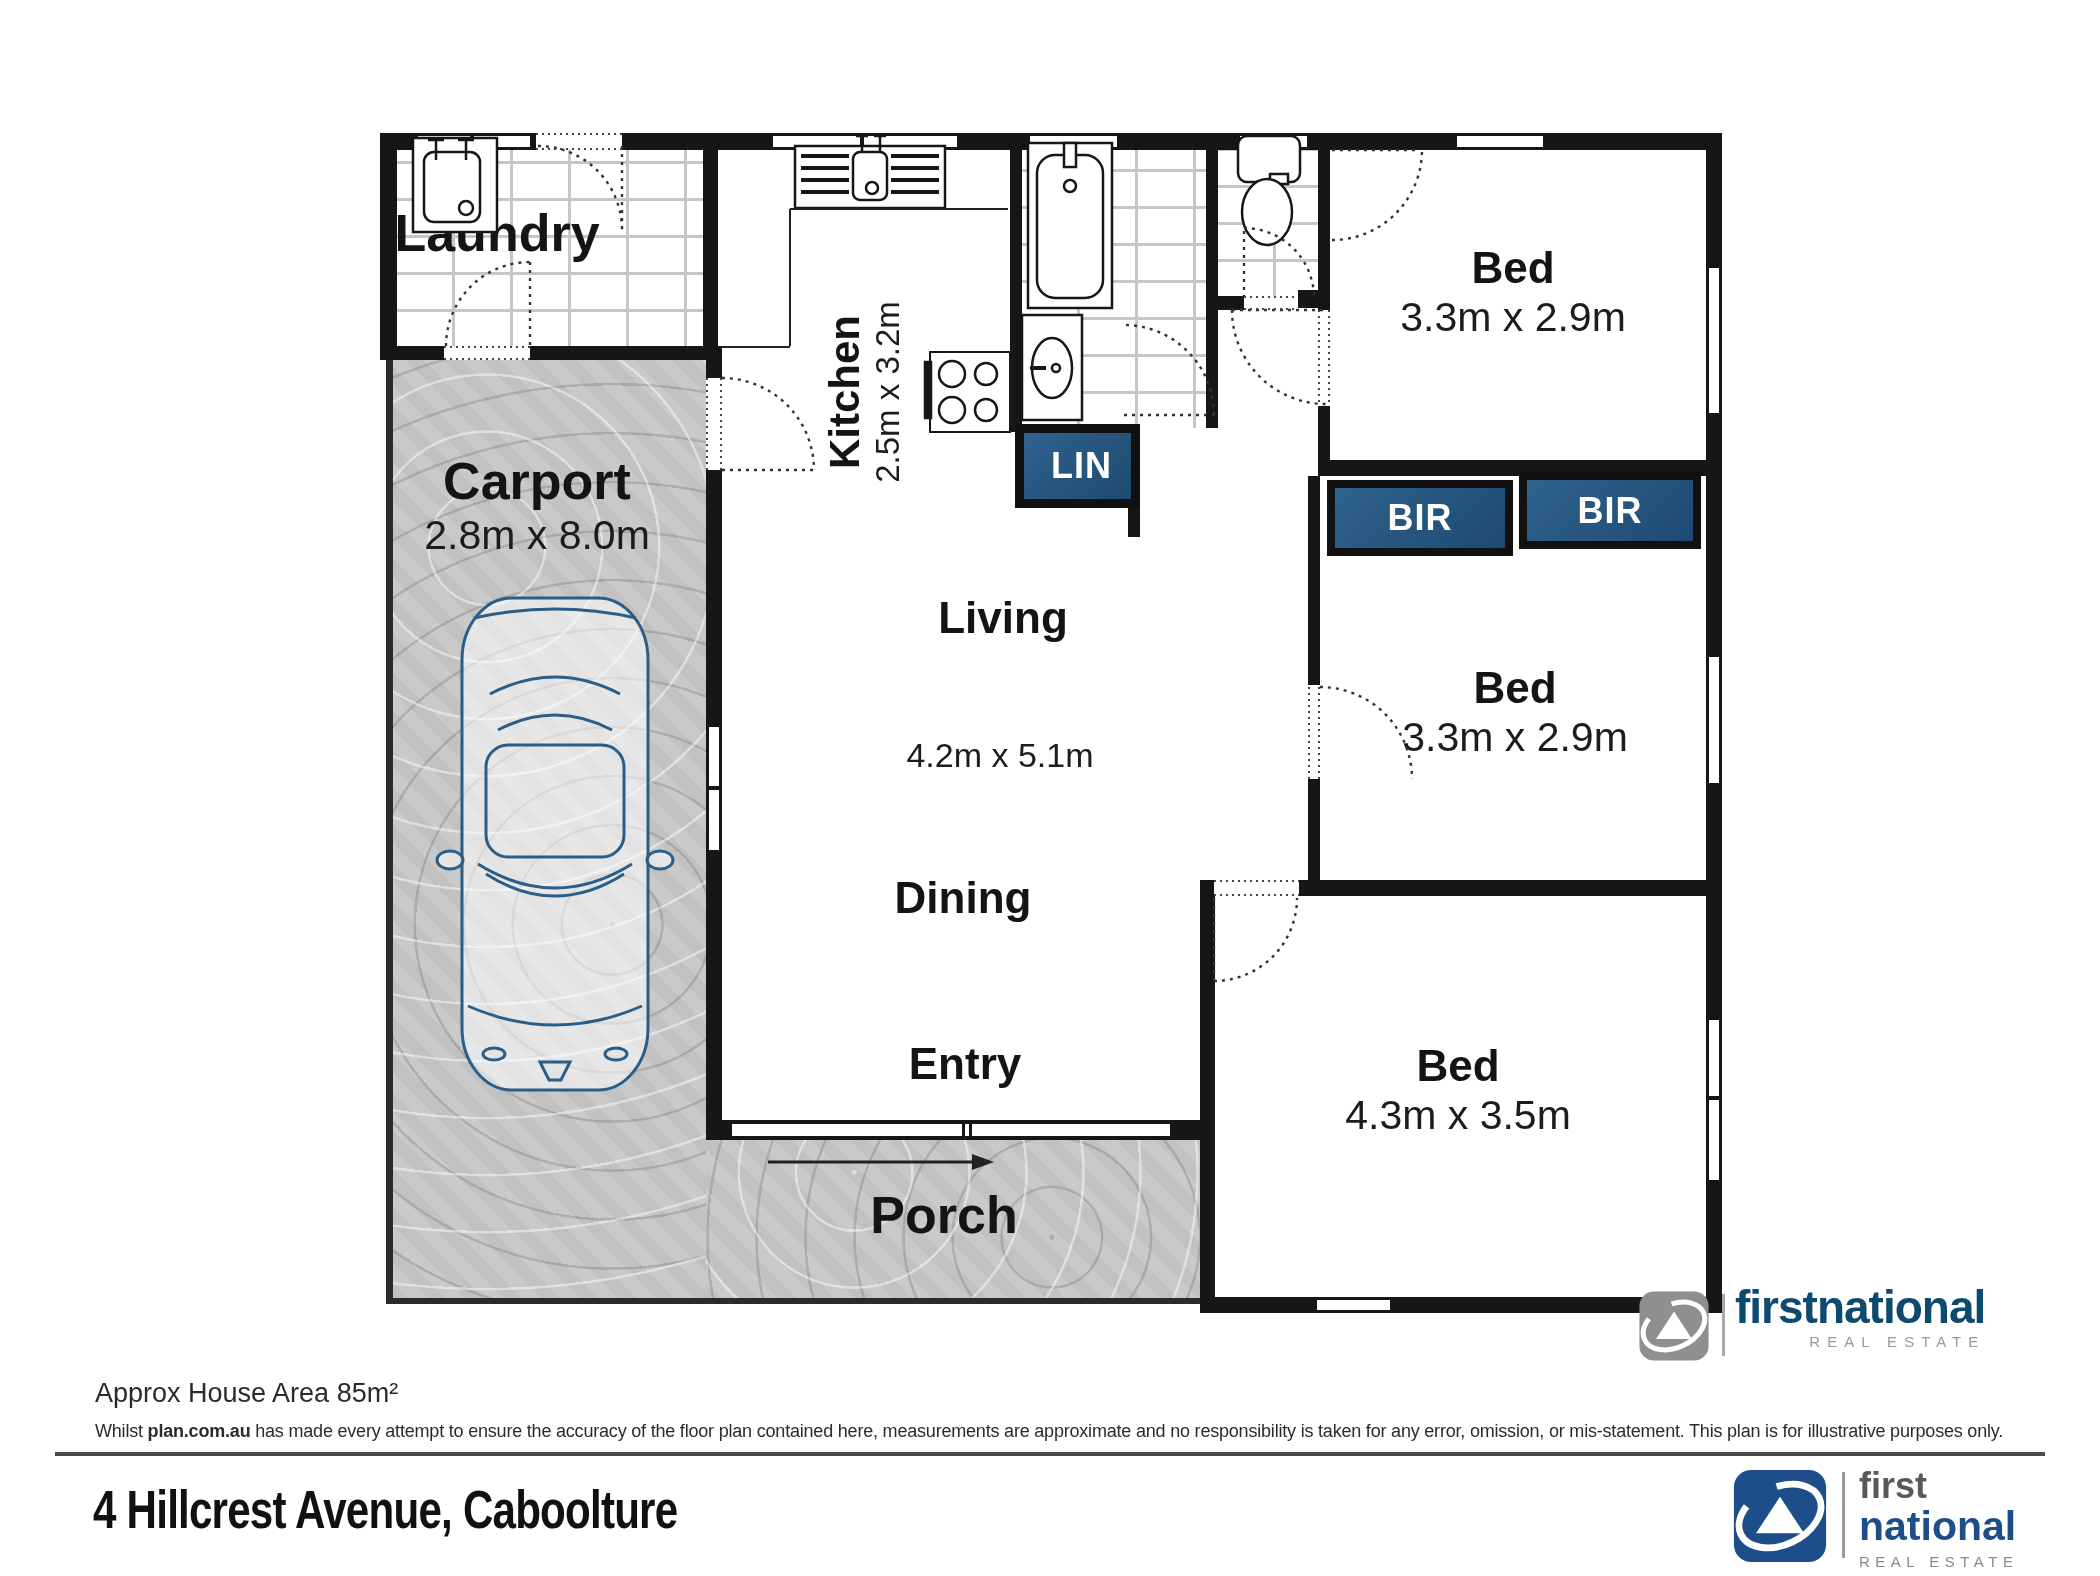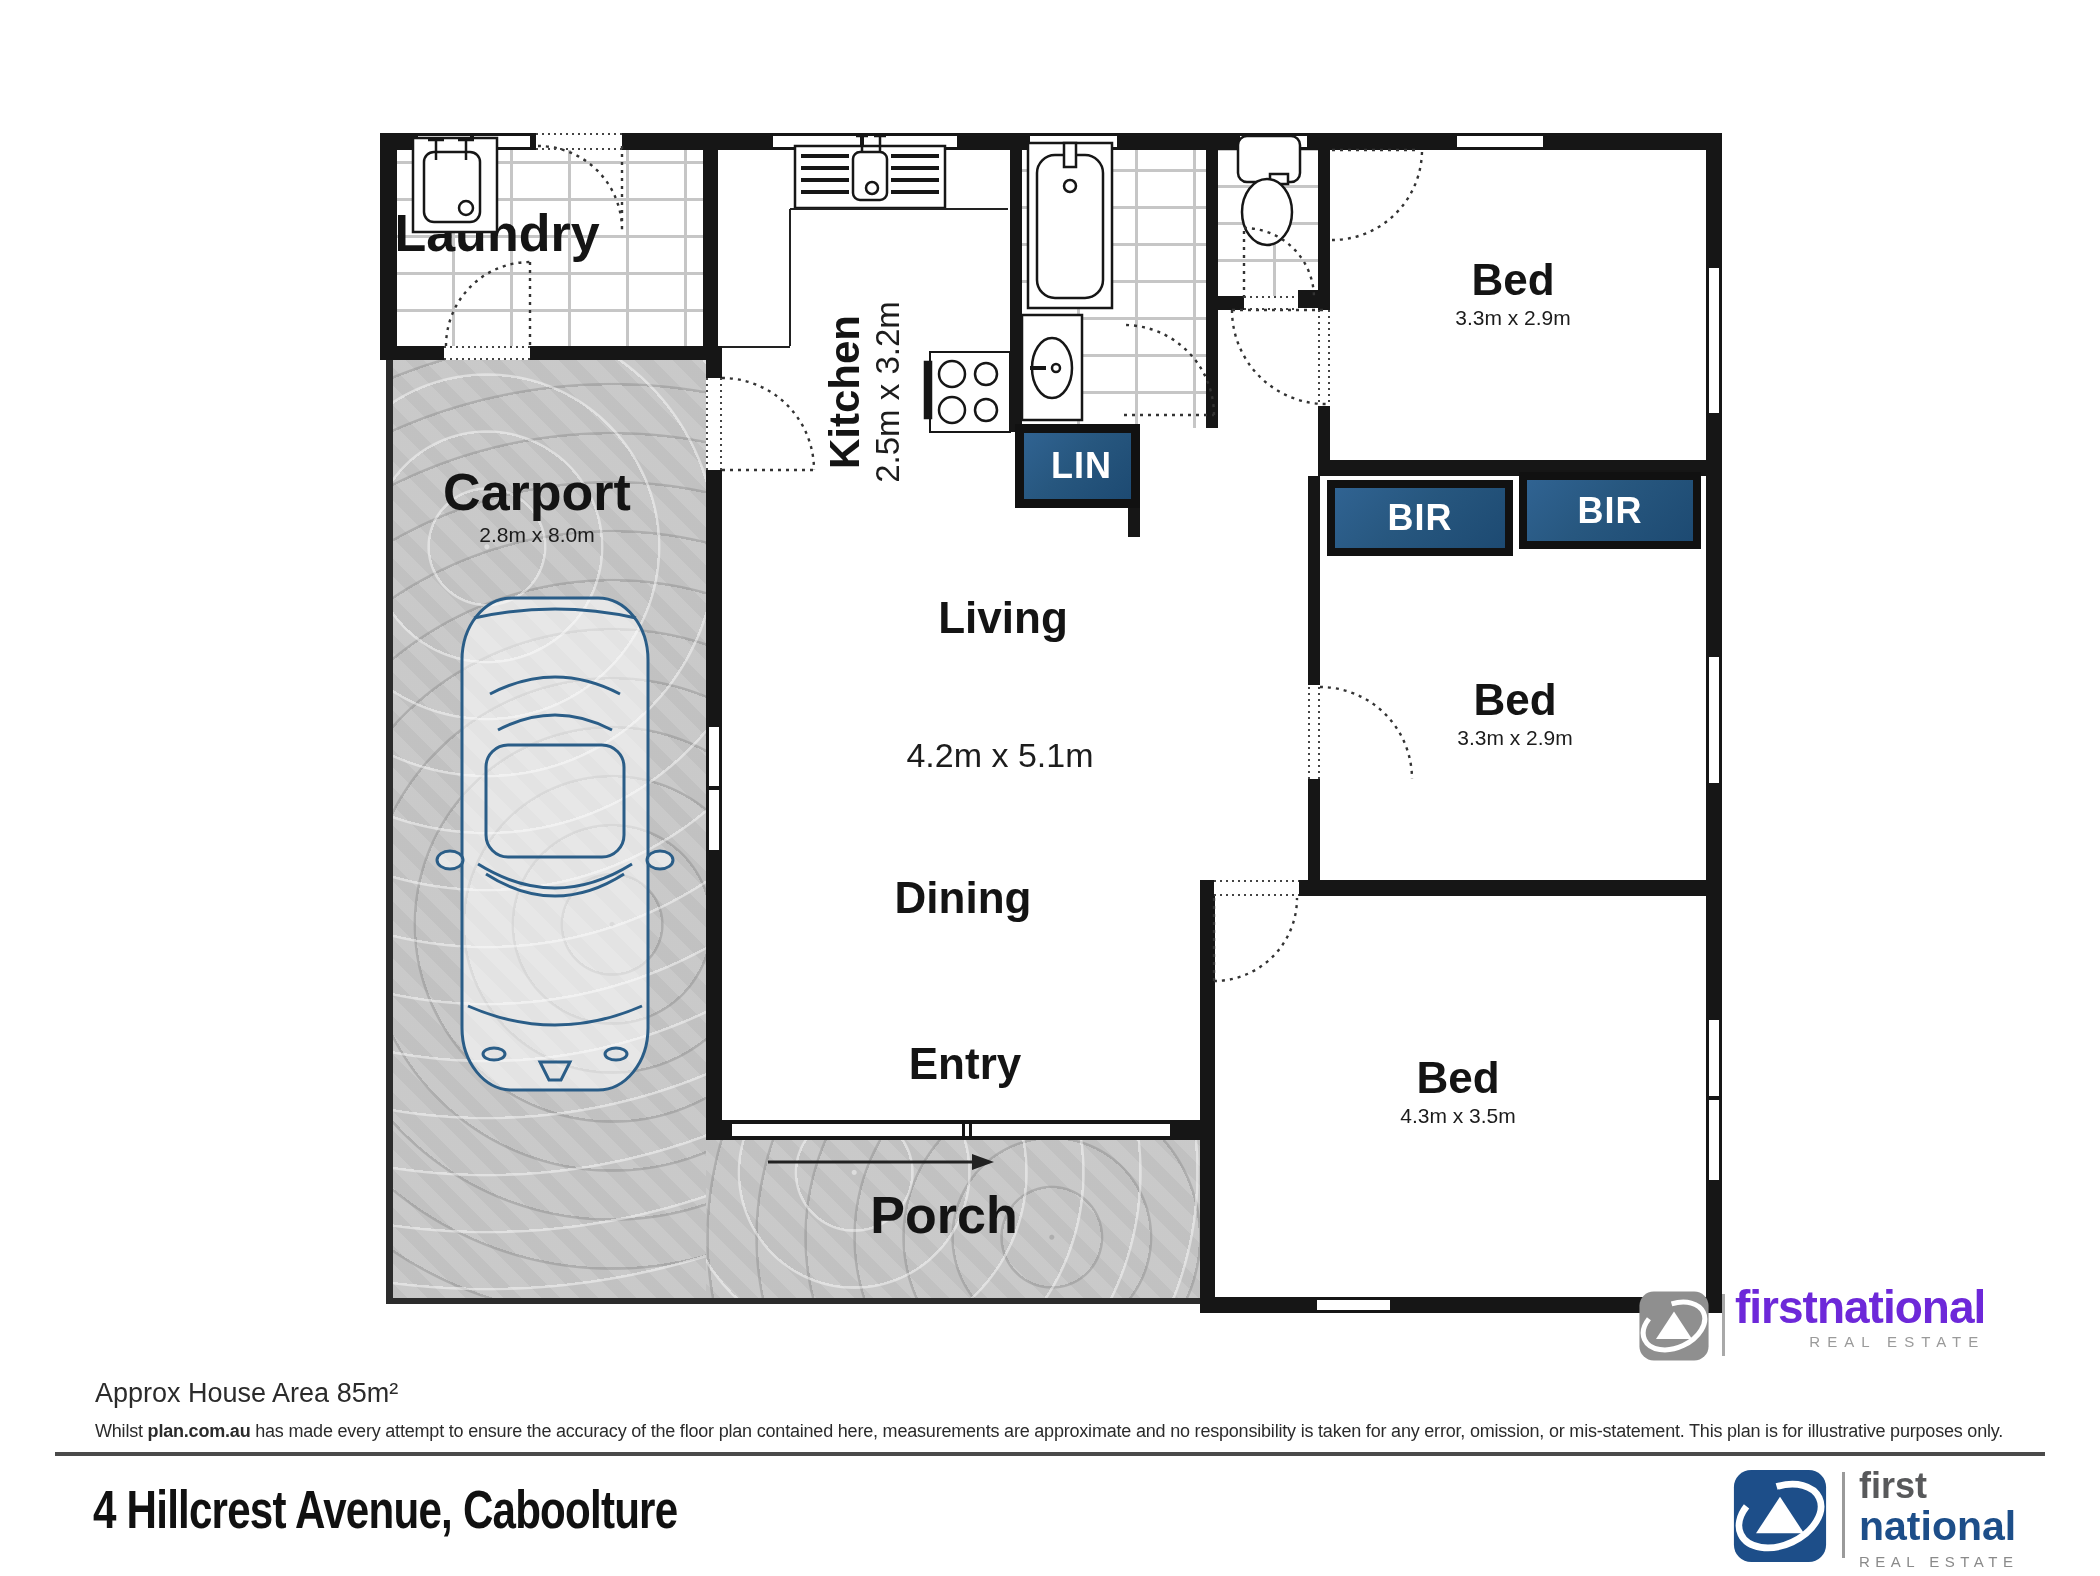--- a/index.html
+++ b/index.html
@@ -25,32 +25,32 @@
   
   .closet{position:absolute;border:8px solid #111;box-sizing:border-box;
       background:linear-gradient(135deg,#306392 0%,#27577f 45%,#1d4a72 100%);
       display:flex;align-items:center;justify-content:center;
       color:#fff;font-weight:bold;font-size:36px;letter-spacing:1px;}
   .linbox{border-width:9px;}
   
   .rlabel{position:absolute;transform:translate(-50%,-50%);text-align:center;white-space:nowrap;line-height:1.15;}
   .rname{font-weight:bold;font-size:52px;color:#141414;display:block;}
   .big .rname{font-size:44px;}
-  .rdims{font-size:21px;color:#1c1c1c;display:block;}
+  .rdims{font-size:41px;color:#1c1c1c;display:block;}
   .kitchenlabel{position:absolute;left:864px;top:392px;transform:translate(-50%,-50%) rotate(-90deg);
       display:flex;flex-direction:column;align-items:center;white-space:nowrap;}
   .kitchenlabel .rname{font-size:42px;}
   .kitchenlabel .rdims{font-size:33px;}
   svg.overlay{position:absolute;left:0;top:0;pointer-events:none;}
   
   .wmark{position:absolute;left:1638px;top:1284px;display:flex;align-items:flex-start;}
   .wmark-icon{width:72px;height:72px;margin-top:6px;}
   .wmark-div{width:3px;height:62px;background:#a9a9a9;margin:10px 10px 0 12px;}
   .wmark-text{line-height:1;}
-  .wmark-main{font-size:46px;font-weight:bold;color:#6d28d9;letter-spacing:-1px;}
+  .wmark-main{font-size:46px;font-weight:bold;color:#0c4a6e;letter-spacing:-1px;}
   .wmark-tag{font-size:15px;color:#9a9a9a;letter-spacing:7px;text-align:right;margin-top:4px;}
   
   .area-note{position:absolute;left:95px;top:1378px;font-size:27px;color:#2b2b2b;}
   .disclaimer{position:absolute;left:95px;top:1421px;width:1950px;font-size:18px;color:#2b2b2b;letter-spacing:-0.2px;}
   .divider{position:absolute;left:55px;top:1452px;width:1990px;height:4px;background:#4a4a4a;}
   .address{position:absolute;left:93px;top:1478px;font-size:54px;font-weight:bold;color:#111;
       transform:scaleX(0.78);transform-origin:left center;white-space:nowrap;letter-spacing:-1px;}
   .fnlogo{position:absolute;left:1732px;top:1468px;display:flex;align-items:flex-start;}
   .fnlogo-icon{width:96px;height:96px;}
   .fnlogo-div{width:3px;height:86px;background:#9a9a9a;margin:4px 14px 0 14px;}

